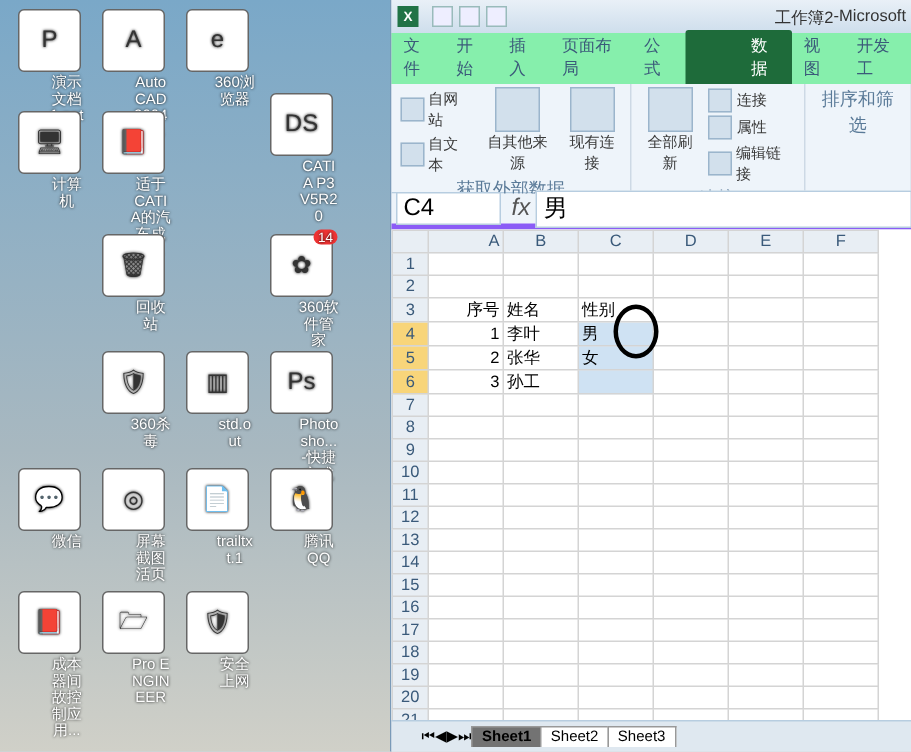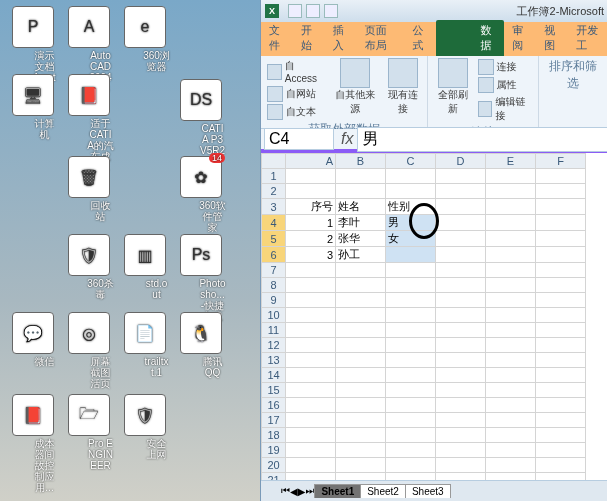--- a/index.html
+++ b/index.html
@@ -6,21 +6,21 @@
   
   #desktop{position:absolute;left:0;top:0;width:260px;height:501px;}
   .icon{position:absolute;width:50px;text-align:center;color:#fff;text-shadow:0 0 2px #000;}
   .icon .pic{width:40px;height:40px;margin:0 auto 2px;background:#fff;border:1px solid #666;border-radius:4px;position:relative;display:flex;align-items:center;justify-content:center;font-size:16px;color:#333;}
   .icon .lbl{font-size:10px;line-height:11px;word-break:break-all;margin-left:23px;}
   .badge{position:absolute;top:-4px;right:-4px;background:#e33;color:#fff;border-radius:8px;font-size:9px;padding:0 3px;}
   
   #excel{position:absolute;left:260px;top:0;width:347px;height:501px;background:#dfe8f0;border-left:1px solid #7a9ab8;display:flex;flex-direction:column;}
   #titlebar{height:22px;background:linear-gradient(#e9f0f7,#cedeec);display:flex;align-items:center;font-size:11px;color:#333;padding:0 4px;}
   #titlebar .xicon{width:14px;height:14px;background:#217346;color:#fff;font-weight:bold;font-size:9px;display:flex;align-items:center;justify-content:center;margin-right:3px;}
-  #tabs{height:34px;background:#fdba74;display:flex;align-items:flex-end;font-size:11px;}
+  #tabs{height:34px;background:#86efac;display:flex;align-items:flex-end;font-size:11px;}
   .tab{padding:3px 8px;color:#3b5a7a;cursor:pointer;}
   .tab.active{background:#1e6b3a;color:#fff;border-radius:2px 2px 0 0;padding-left:44px;}
   #ribbon{height:72px;background:#eef4fa;border-bottom:1px solid #b7cde0;display:flex;font-size:10px;color:#3a3a3a;}
   .rgrp{border-right:1px solid #cdd9e5;padding:2px 6px;display:flex;flex-direction:column;justify-content:space-between;}
   .rgrp .title{text-align:center;color:#5a7a98;font-size:12px;}
   .rbtn{display:flex;align-items:center;gap:3px;padding:1px 0;}
   .ricon{width:14px;height:14px;background:#d2e0ec;border:1px solid #9bb5cc;}
   .ricon.big{width:28px;height:28px;}
   #fbar{height:20px;background:#eef4fa;border-bottom:4px solid #8b5cf6;display:flex;align-items:center;font-size:16px;}
   #namebox{width:60px;border:1px solid #b7cde0;background:#fff;margin:0 3px;padding:1px 4px;}
@@ -61,21 +61,21 @@
       <div class="lbl">360浏览器</div>
     </div>
     <div class="icon" style="left: 8px; top: 74px;">
       <div class="pic">🖥</div>
       <div class="lbl">计算机</div>
     </div>
     <div class="icon" style="left: 64px; top: 74px;">
       <div class="pic">📕</div>
       <div class="lbl">适于CATIA的汽车成型...</div>
     </div>
-    <div class="icon" style="left: 176px; top: 79px;">
+    <div class="icon" style="left: 176px; top: 62px;">
       <div class="pic">DS</div>
       <div class="lbl">CATIA P3 V5R20</div>
     </div>
     <div class="icon" style="left: 64px; top: 156px;">
       <div class="pic">🗑</div>
       <div class="lbl">回收站</div>
     </div>
     <div class="icon" style="left: 176px; top: 156px;">
       <div class="pic">✿<span class="badge">14</span></div>
       <div class="lbl">360软件管家</div>
@@ -135,32 +135,27 @@
     <span> - </span>
     <span>Microsoft</span>
   </div>
   <div id="tabs">
       <div class="tab">文件</div>
       <div class="tab">开始</div>
       <div class="tab">插入</div>
       <div class="tab">页面布局</div>
       <div class="tab">公式</div>
       <div class="tab active">数据</div>
-      <div class="tab">审阅</div>
       <div class="tab">视图</div>
       <div class="tab">开发工</div>
     </div>
   <div id="ribbon">
     <div class="rgrp">
       <div style="display:flex;gap:6px">
         <div>
-          <div class="rbtn">
-              <span class="ricon"></span>
-              <span>自 Access</span>
-            </div>
           <div class="rbtn">
               <span class="ricon"></span>
               <span>自网站</span>
             </div>
           <div class="rbtn">
               <span class="ricon"></span>
               <span>自文本</span>
             </div>
         </div>
         <div style="text-align:center">

